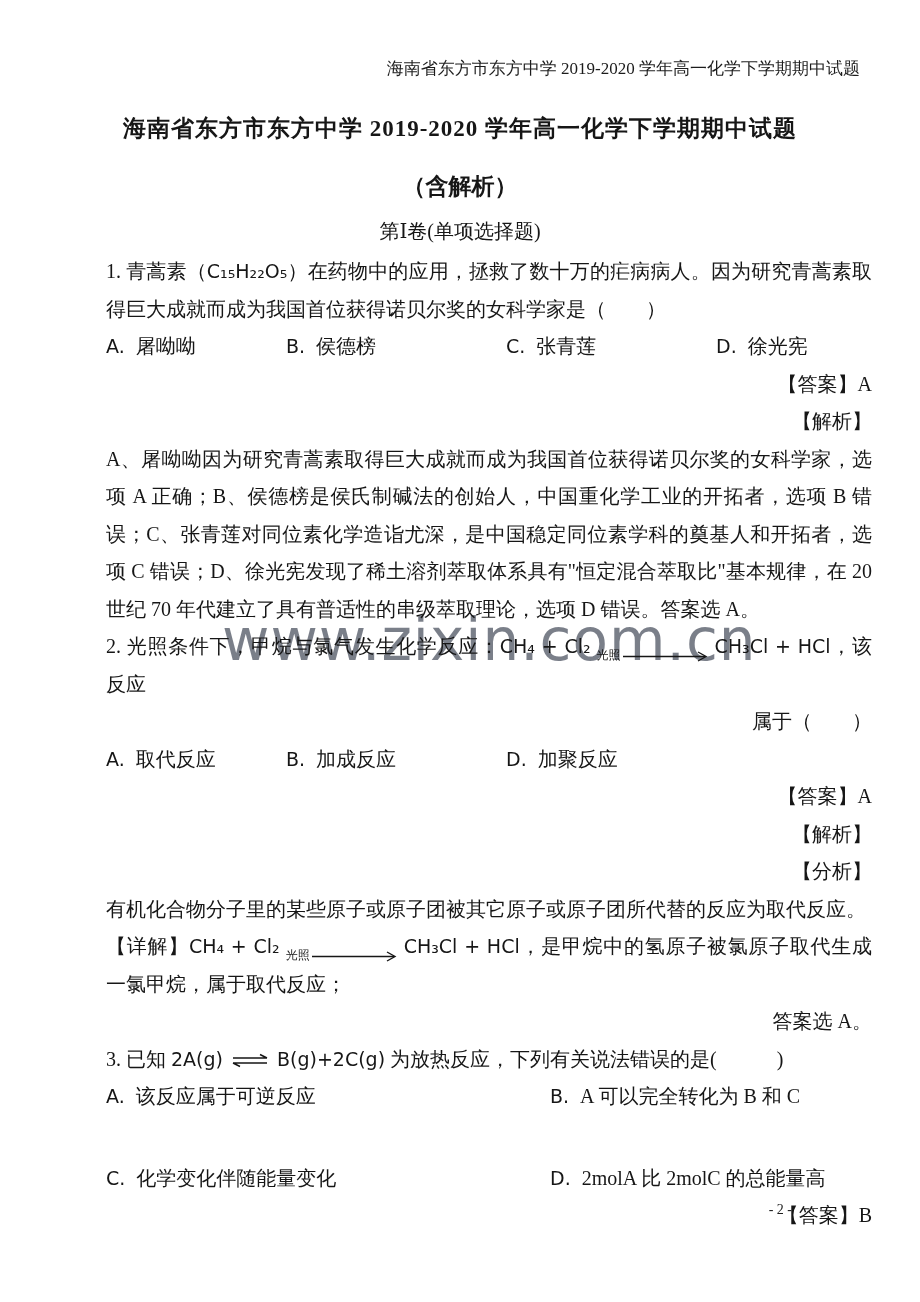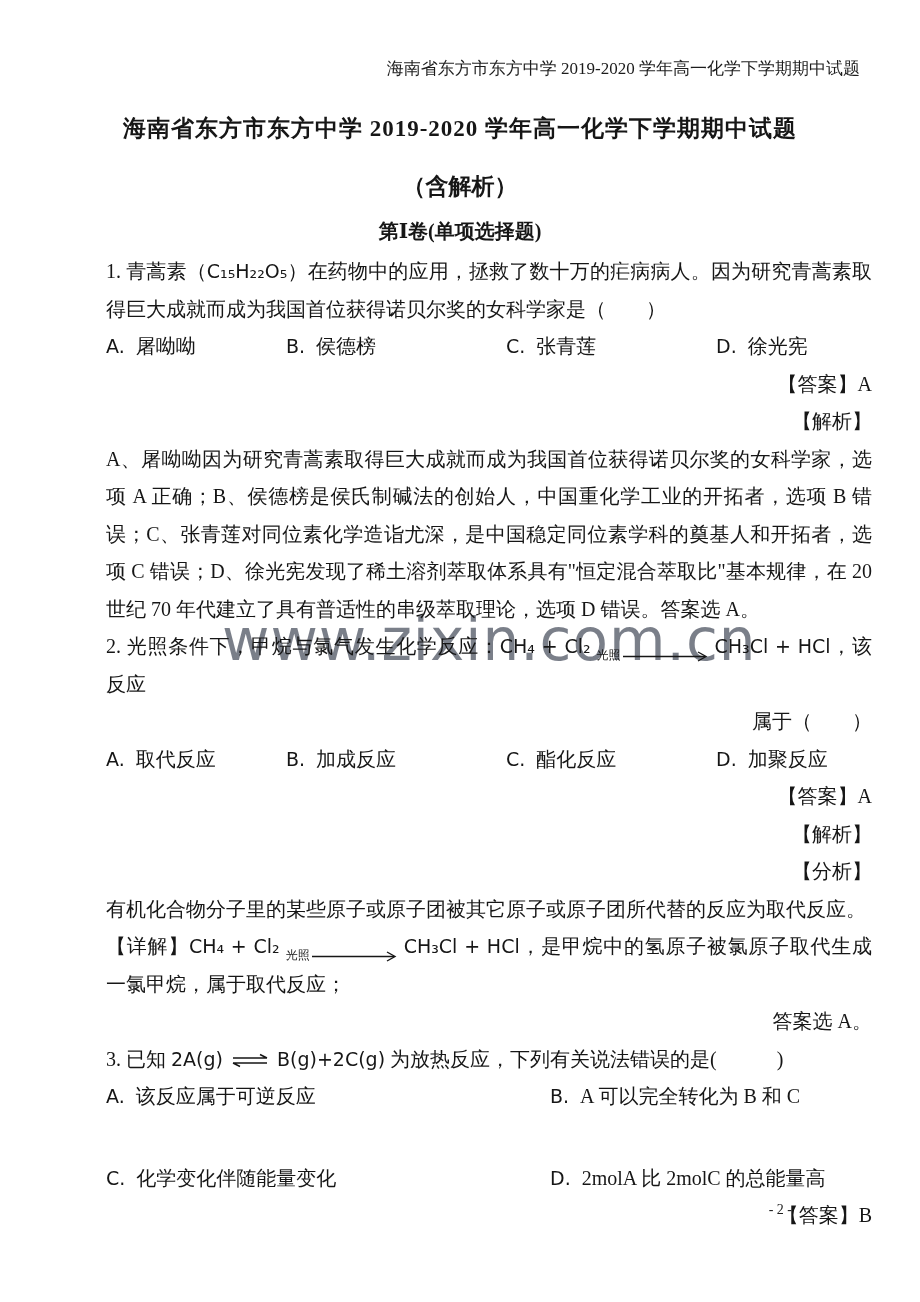--- a/index.html
+++ b/index.html
@@ -43,21 +43,21 @@
   .subtitle {
     margin-top: 27px;
     text-align: center;
     font-size: 23px;
     font-weight: bold;
   }
   .section-heading {
     margin-top: 16px;
     text-align: center;
     font-size: 20px;
-    font-weight: bold;
+    font-weight: normal;
   }
   .content {
     margin: 8px 48px 0 106px;
     font-size: 20px;
     line-height: 37.5px;
   }
   .content p { margin: 0; }
   .para { text-align: justify; }
   .line { text-align: right; }
   .opts4 {
@@ -143,21 +143,20 @@
             <svg width="88" height="13" viewBox="0 0 88 13">
               <path d="M2 7.5 H84" stroke="#161616" stroke-width="1.4" fill="none"></path>
               <path d="M77 3 L85 7.5 L77 12" stroke="#161616" stroke-width="1.4" fill="none"></path>
             </svg>
           </span><span class="formula">CH₃Cl + HCl</span><span>，该反应</span></p>
       <p class="line">属于（　　）</p>
 
       <div class="opts4">
         <span class="opt"><span class="opt-letter">A.</span><span>取代反应</span></span>
         <span class="opt"><span class="opt-letter">B.</span><span>加成反应</span></span>
-        <span class="opt"><span class="opt-letter">C.</span><span>酯化反应</span></span>
         <span class="opt"><span class="opt-letter">D.</span><span>加聚反应</span></span>
       </div>
 
       <p class="line">【答案】A</p>
       <p class="line">【解析】</p>
       <p class="line">【分析】</p>
       <p class="para">有机化合物分子里的某些原子或原子团被其它原子或原子团所代替的反应为取代反应。</p>
 
       <p class="para"><span>【详解】</span><span class="formula">CH₄ + Cl₂</span><span class="rxn-arrow">
             <span class="rxn-cond">光照</span>

